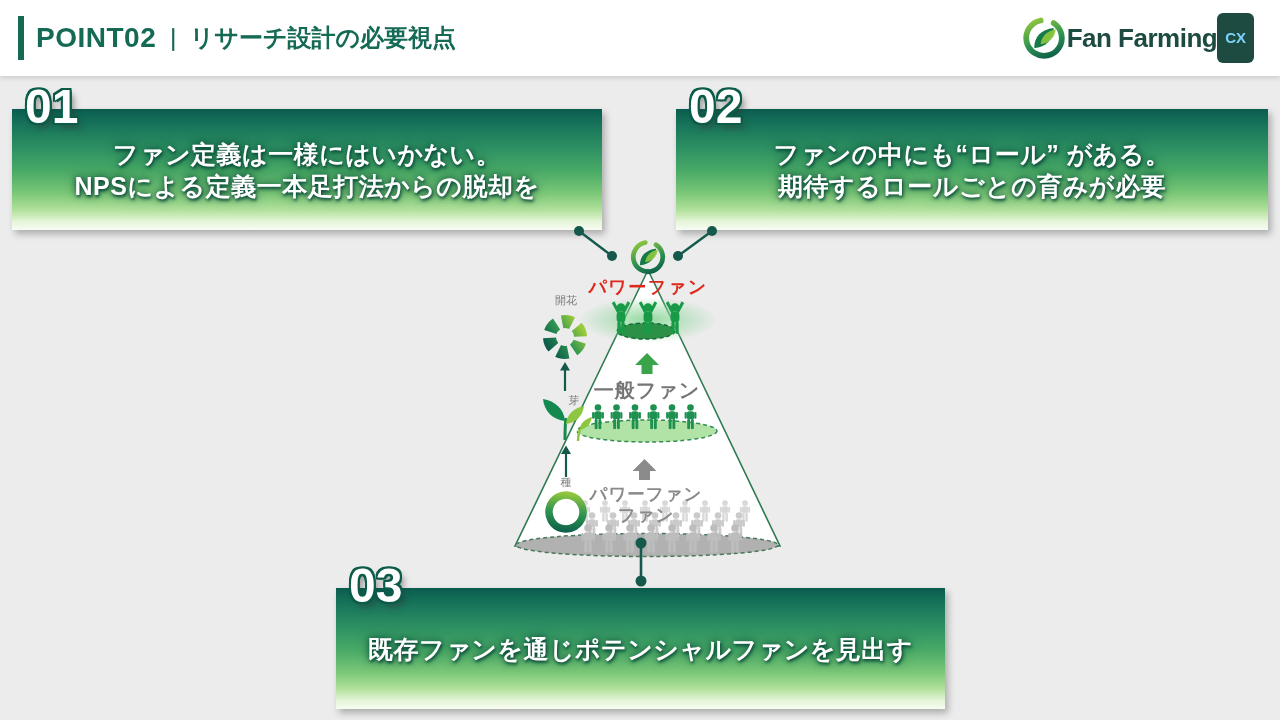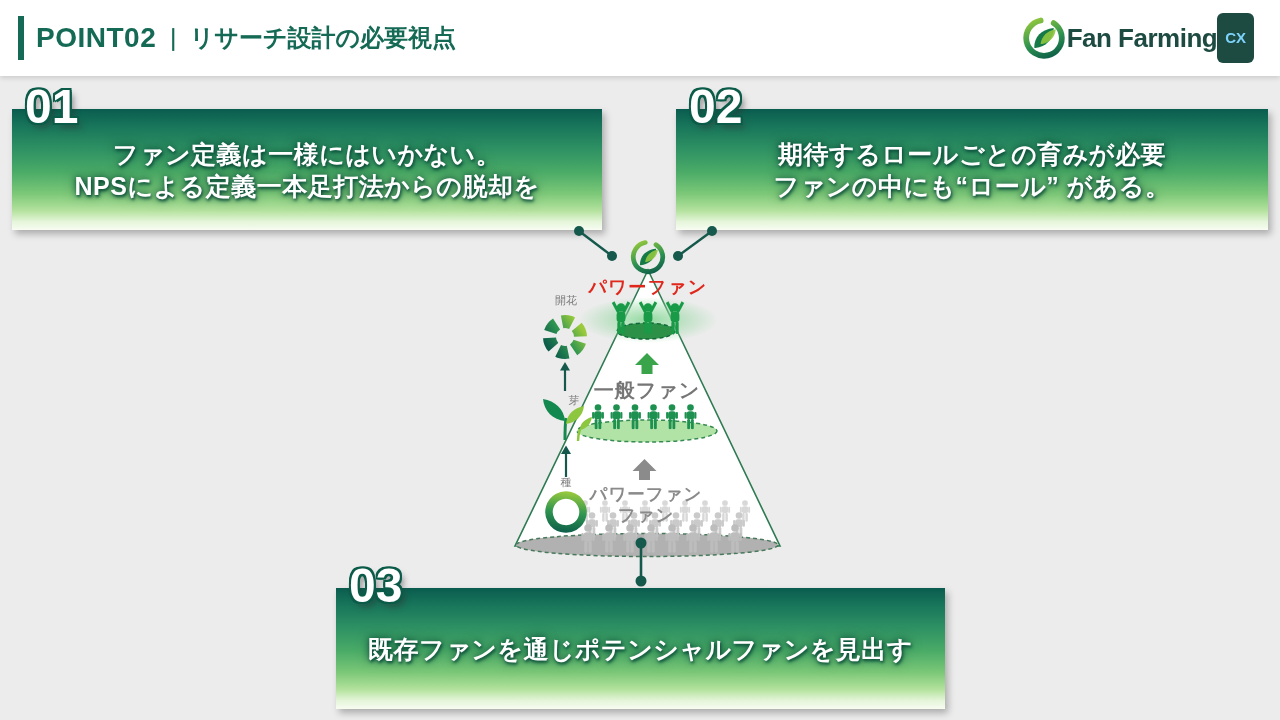--- a/index.html
+++ b/index.html
@@ -107,22 +107,22 @@
     <div class="num">01</div>
     <div class="body">
       <div class="line">ファン定義は一様にはいかない。</div>
       <div class="line">NPSによる定義一本足打法からの脱却を</div>
     </div>
   </div>
 
   <div class="callout" id="box2">
     <div class="num">02</div>
     <div class="body">
+      <div class="line">ファンの中にも“ロール” がある。</div>
       <div class="line">期待するロールごとの育みが必要</div>
-      <div class="line">ファンの中にも“ロール” がある。</div>
     </div>
   </div>
 
   <div class="callout" id="box3">
     <div class="num">03</div>
     <div class="body">
       <div class="line">既存ファンを通じポテンシャルファンを見出す</div>
     </div>
   </div>
 

